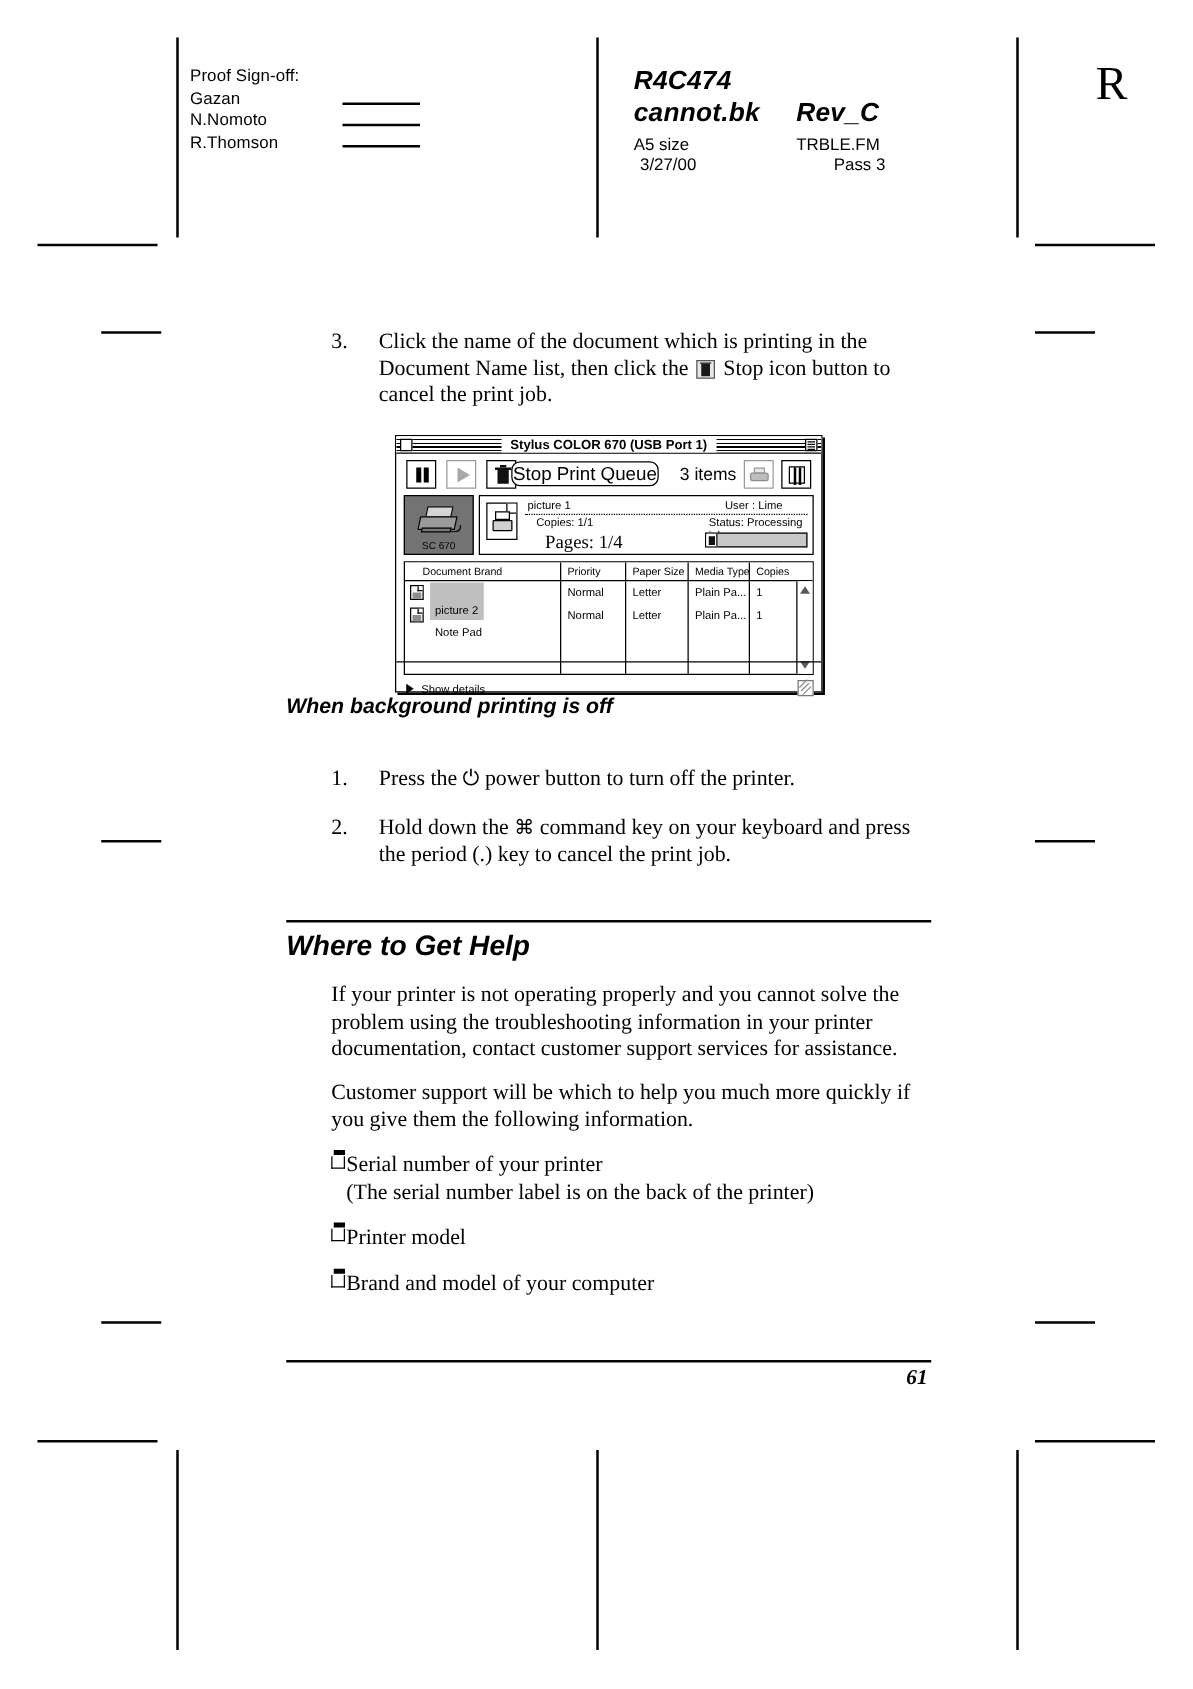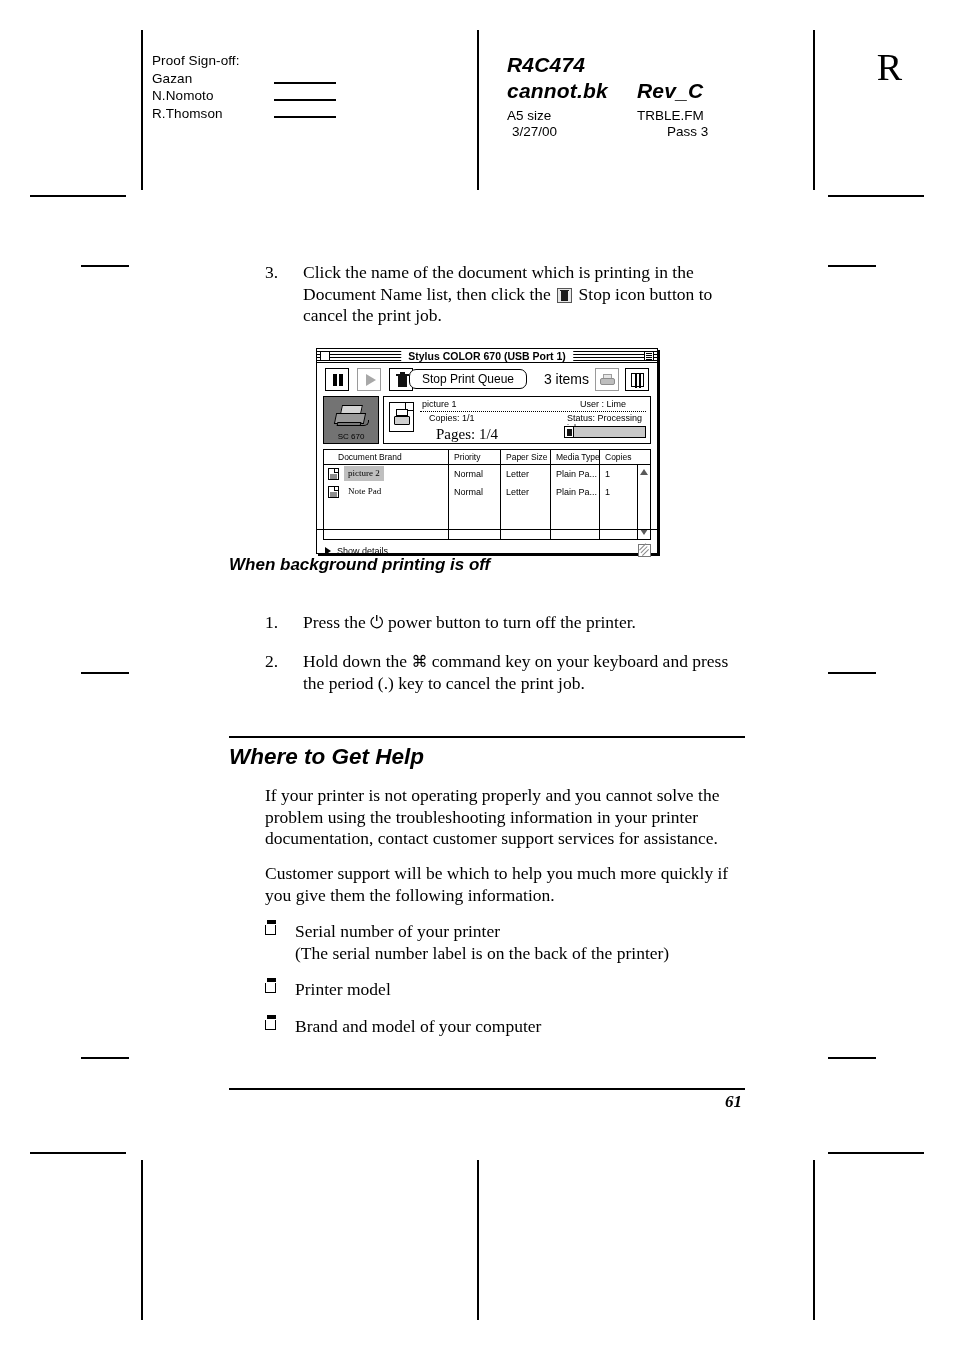--- a/index.html
+++ b/index.html
@@ -110,21 +110,21 @@
   .bullet-item .bul {
     position:absolute; left:0; top:4px;
     width:11px; height:10px;
     border:1.5px solid #000; border-top:none;
     background:transparent;
   }
   .bullet-item .bul:after{
     content:""; position:absolute; left:1px; top:-5px; width:9px; height:4px;
     background:#000;
   }
-  .bullet-item .btxt { display:block; margin-left:30px; }
+  .bullet-item .btxt { display:block; margin-left:12px; }
 
   .foot-rule { position:absolute; height:1.8px; background:#000; }
   .pageno {
     position:absolute;
     font-family:"Liberation Serif", serif;
     font-style:italic; font-weight:bold; font-size:17px;
   }
 
   
   .queue-win {
@@ -194,21 +194,21 @@
   .ic-trash .lid{
     position:absolute; left:6px; top:5px; width:13px; height:2px; background:#111;
   }
   .ic-trash .hdl{
     position:absolute; left:10px; top:3px; width:5px; height:2px; background:#111;
   }
 
   .tb-stop {
     position:absolute; left:86px; top:1px; width:118px; height:20px;
     border:1px solid #000; border-radius:7px; background:#fff;
-    font-family:"Liberation Sans", sans-serif; font-size:12px;
+    font-family:"Liberation Sans", sans-serif; font-size:15px;
     text-align:center; line-height:19px;
   }
   .tb-items {
     position:absolute; right:62px; top:0; height:23px; line-height:23px;
     font-family:"Liberation Sans", sans-serif; font-size:14px;
   }
   .tb-right1 { position:absolute; right:32px; top:0; }
   .tb-right2 { position:absolute; right:2px; top:0; }
 
   .ic-printsel{ position:absolute; left:4px; top:5px; width:15px; height:12px; }
@@ -336,22 +336,22 @@
   }
   .lrow .docicon .fd{
     position:absolute; right:0; top:0; width:4px; height:4px;
     border-left:1px solid #000; border-bottom:1px solid #000; background:#fff;
   }
   .lrow .docicon .bl{
     position:absolute; left:1px; top:5px; width:7px; height:5px; background:#8d8d8d;
   }
   .lrow .docname {
     position:absolute; left:20px; top:1px; height:15px; line-height:15px;
-    font-family:Liberation Serif, serif; font-size:9px;
-    padding:0 4px; white-space:nowrap;
+    font-family:Liberation Sans, sans-serif; font-size:9px;
+    padding:15px 4px; white-space:nowrap;
   }
   .lrow .docname.sel { background:#bfbfbf; }
 
   .scrollbar {
     position:absolute; right:0; top:0; bottom:0; width:13px;
     border-left:1px solid #000; background:#fff;
   }
   .sb-up, .sb-dn {
     position:absolute; left:0; width:12px; height:12px;
   }

